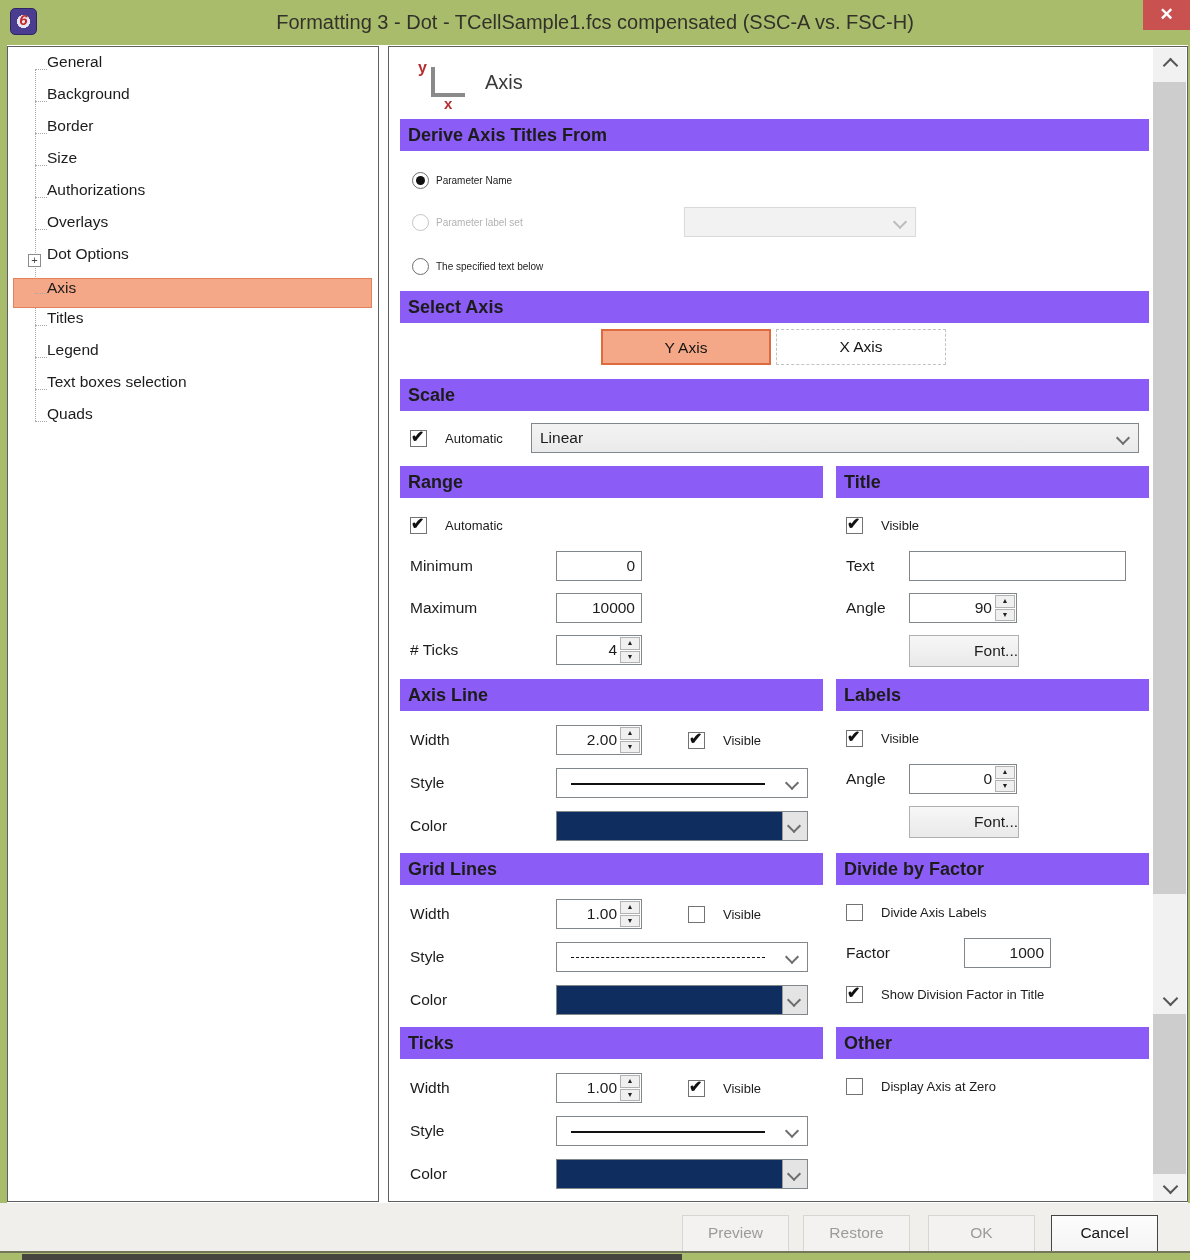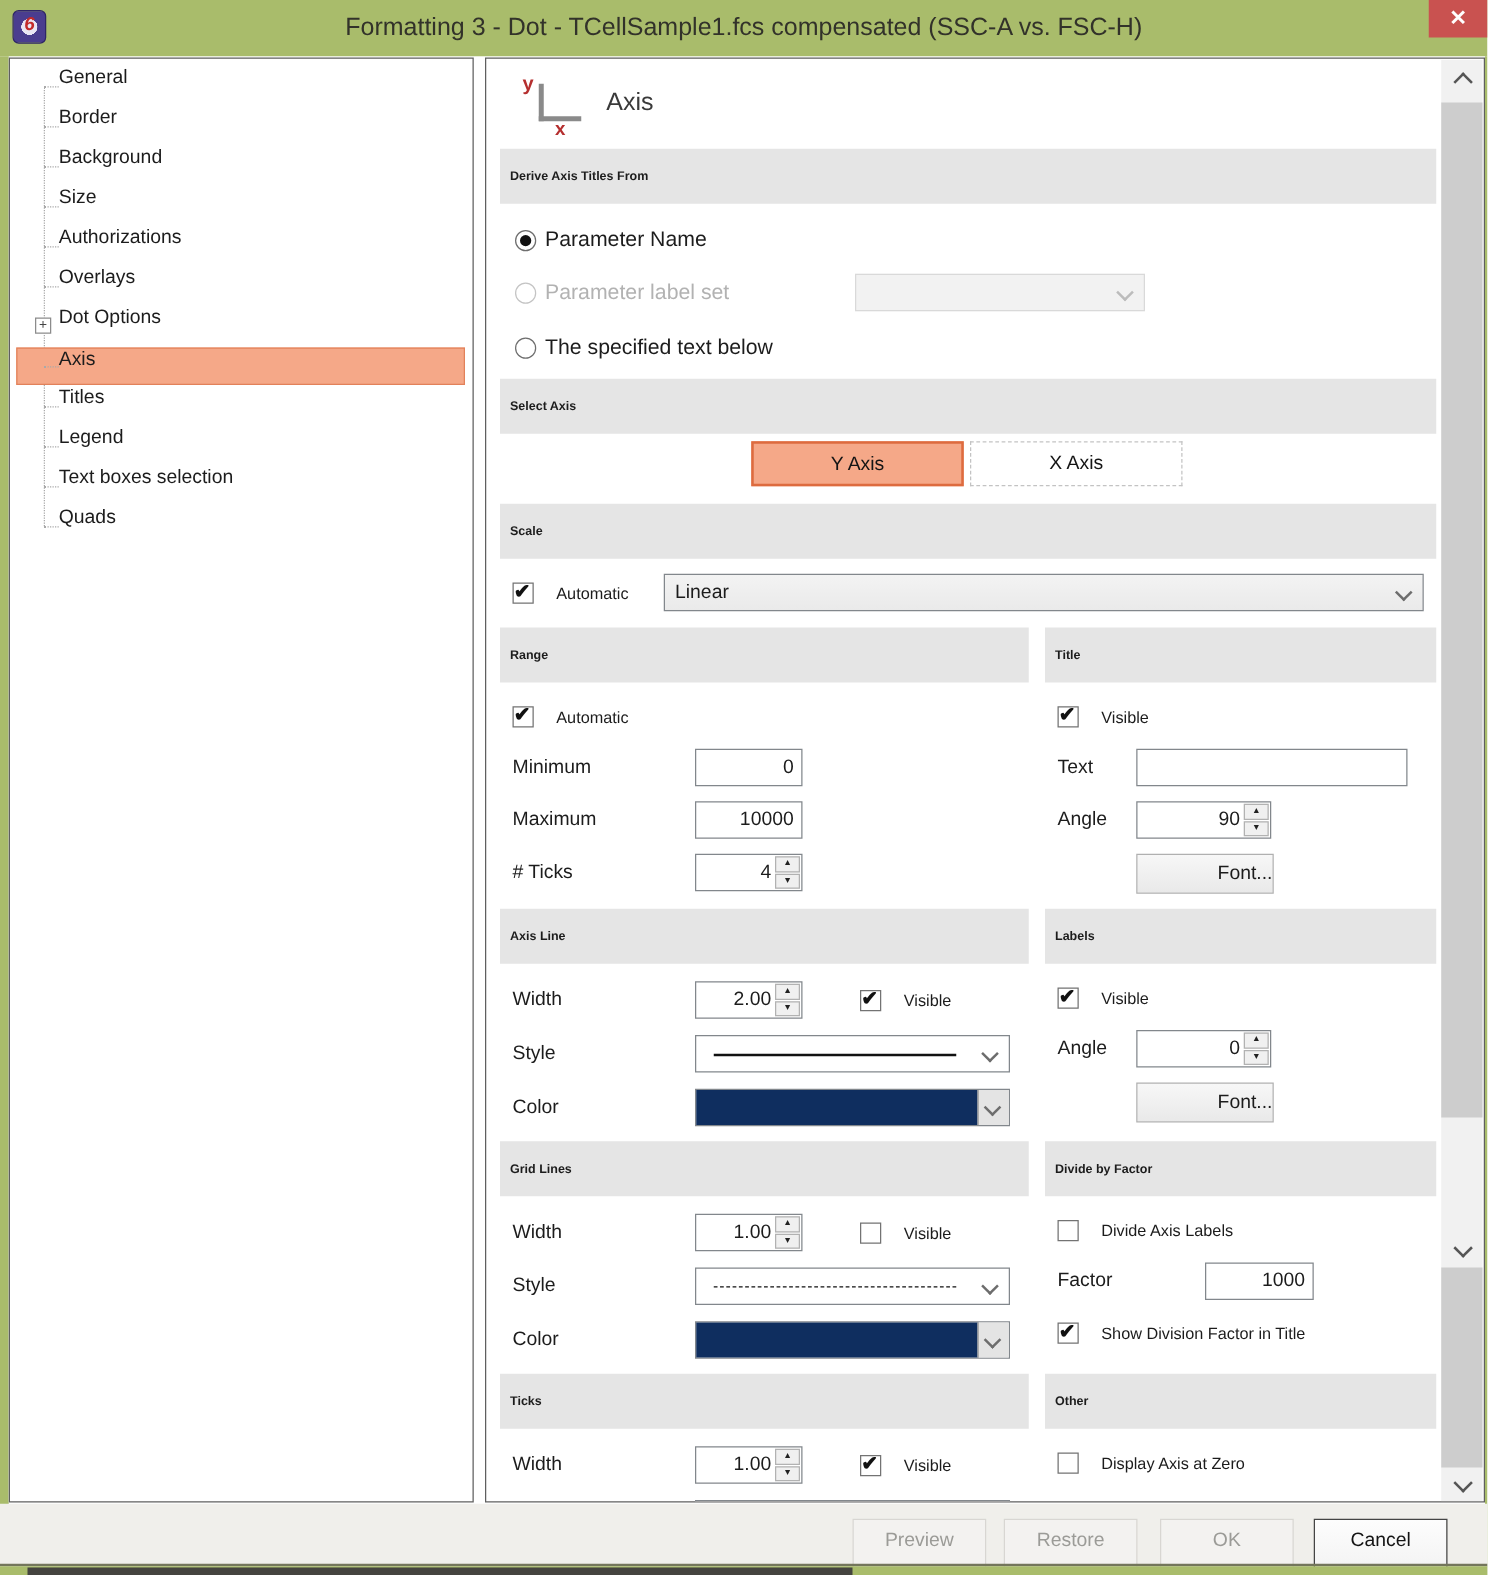--- a/index.html
+++ b/index.html
@@ -48,30 +48,30 @@
     border:1px solid #5f5f5f;box-sizing:border-box;overflow:hidden;}
   .content{position:absolute;left:11px;top:0;width:749px;}
   .hdr-row{position:relative;height:72px;}
   .axis-icon{position:absolute;left:18px;top:12px;width:52px;height:52px;}
   .axis-icon .yl{position:absolute;left:0;top:0;color:#b52f2f;font-weight:bold;font-size:16px;}
   .axis-icon .corner{position:absolute;left:13px;top:8px;width:30px;height:26px;
     border-left:4px solid #8a8a8a;border-bottom:4px solid #8a8a8a;}
   .axis-icon .xl{position:absolute;left:26px;top:36px;color:#b52f2f;font-weight:bold;font-size:15px;}
   .hdr-title{position:absolute;left:85px;top:24px;font-size:20px;color:#3a3a3a;}
 
-  .bar{height:44px;background:#e5e5e5;display:flex;align-items:center;padding-left:8px;
-    font-weight:bold;font-size:10px;box-sizing:border-box;}
+  .bar{height:32px;background:#8b5cf6;display:flex;align-items:center;padding-left:8px;
+    font-weight:bold;font-size:18px;box-sizing:border-box;}
   .rowflex{display:flex;align-items:center;position:relative;}
 
   
   .radio{width:17px;height:17px;border-radius:50%;border:1px solid #6e6e6e;box-sizing:border-box;
     background:#fff;flex:0 0 auto;position:relative;}
   .radio.sel::after{content:"";position:absolute;left:3px;top:3px;width:9px;height:9px;border-radius:50%;background:#111;}
   .radio.dis{border-color:#c4c4c4;}
-  .rlabel{margin-left:7px;font-size:17px;}
+  .rlabel{margin-left:7px;font-size:10px;}
   .rlabel.dis{color:#b2b2b2;}
 
   
   .cb{width:17px;height:17px;border:1px solid #737373;background:#fff;box-sizing:border-box;
     position:relative;flex:0 0 auto;}
   .cb .mark{position:absolute;left:0px;top:-4px;font-size:16px;font-weight:bold;color:#111;}
   .cblabel{margin-left:18px;font-size:13px;}
 
   
   .combo{position:relative;height:30px;border:1px solid #82878c;background:#fff;box-sizing:border-box;}
@@ -145,25 +145,25 @@
 
 <div class="tree-panel">
   <div class="tree">
     <div class="tree-guide"></div>
     <div class="trow">
         <span class="stub"></span>
         <span>General</span>
       </div>
     <div class="trow">
         <span class="stub"></span>
+        <span>Background</span>
+      </div>
+    <div class="trow">
+        <span class="stub"></span>
         <span>Border</span>
-      </div>
-    <div class="trow">
-        <span class="stub"></span>
-        <span>Background</span>
       </div>
     <div class="trow">
         <span class="stub"></span>
         <span>Size</span>
       </div>
     <div class="trow">
         <span class="stub"></span>
         <span>Authorizations</span>
       </div>
     <div class="trow">

